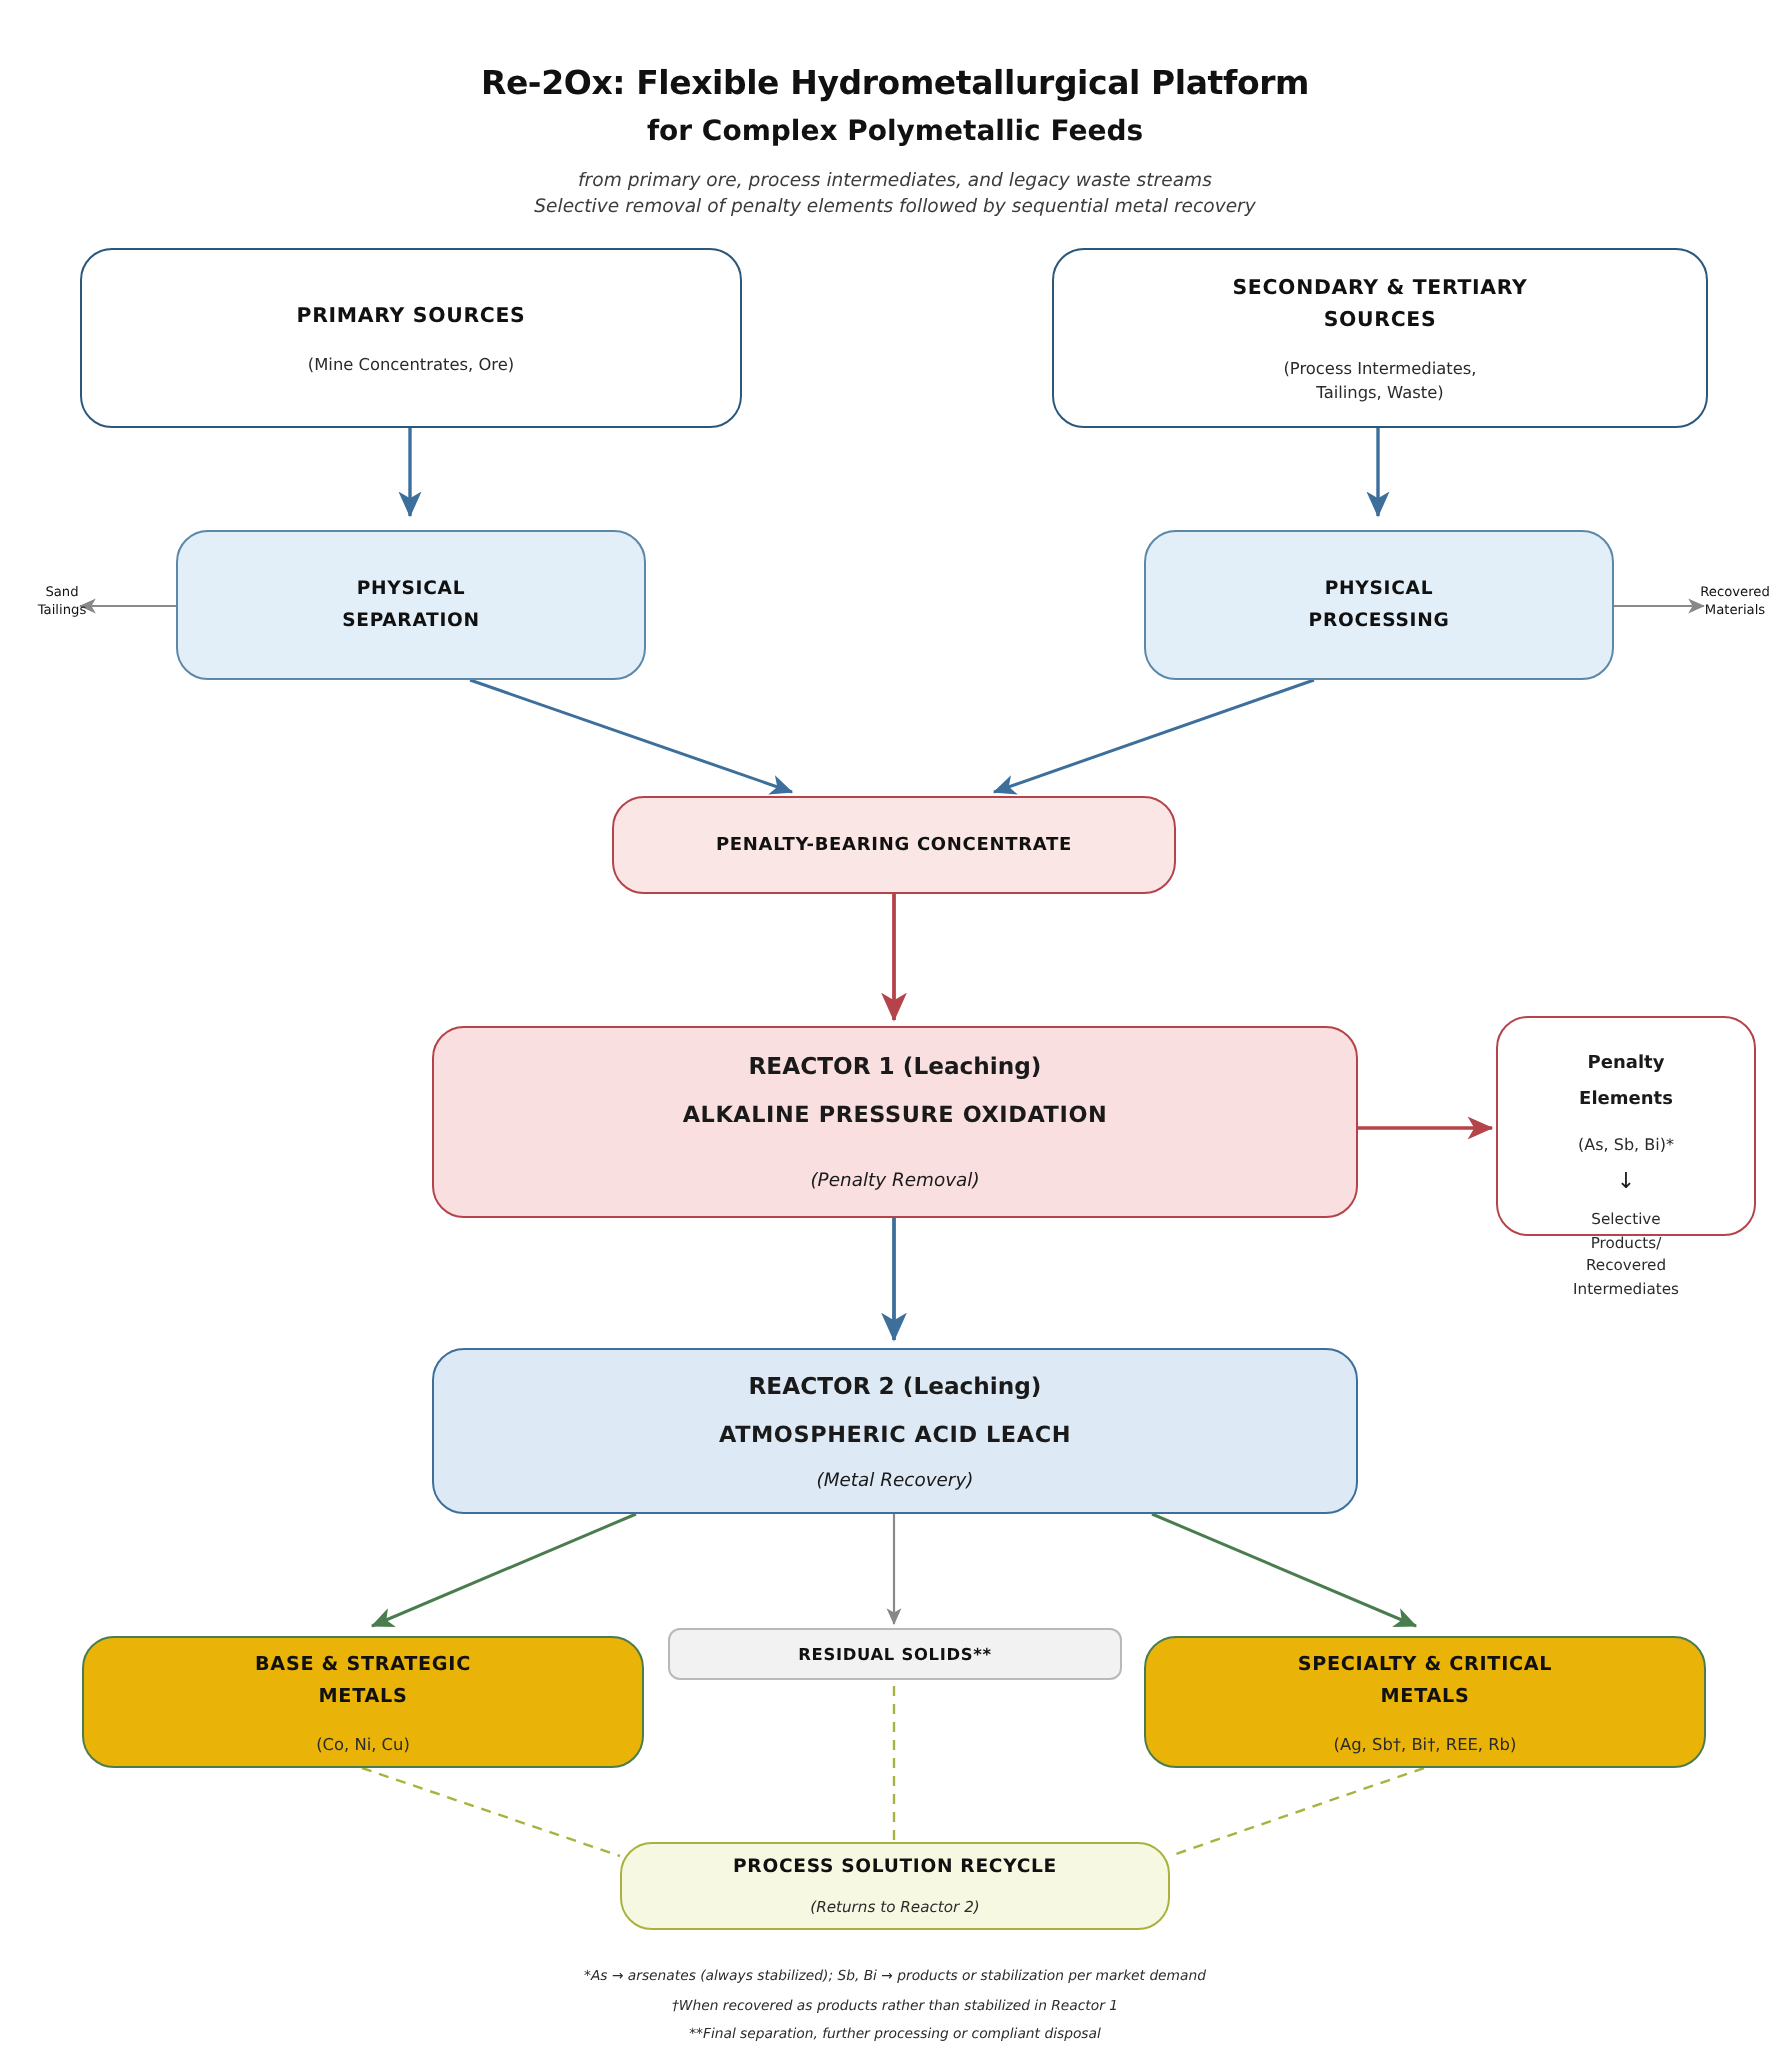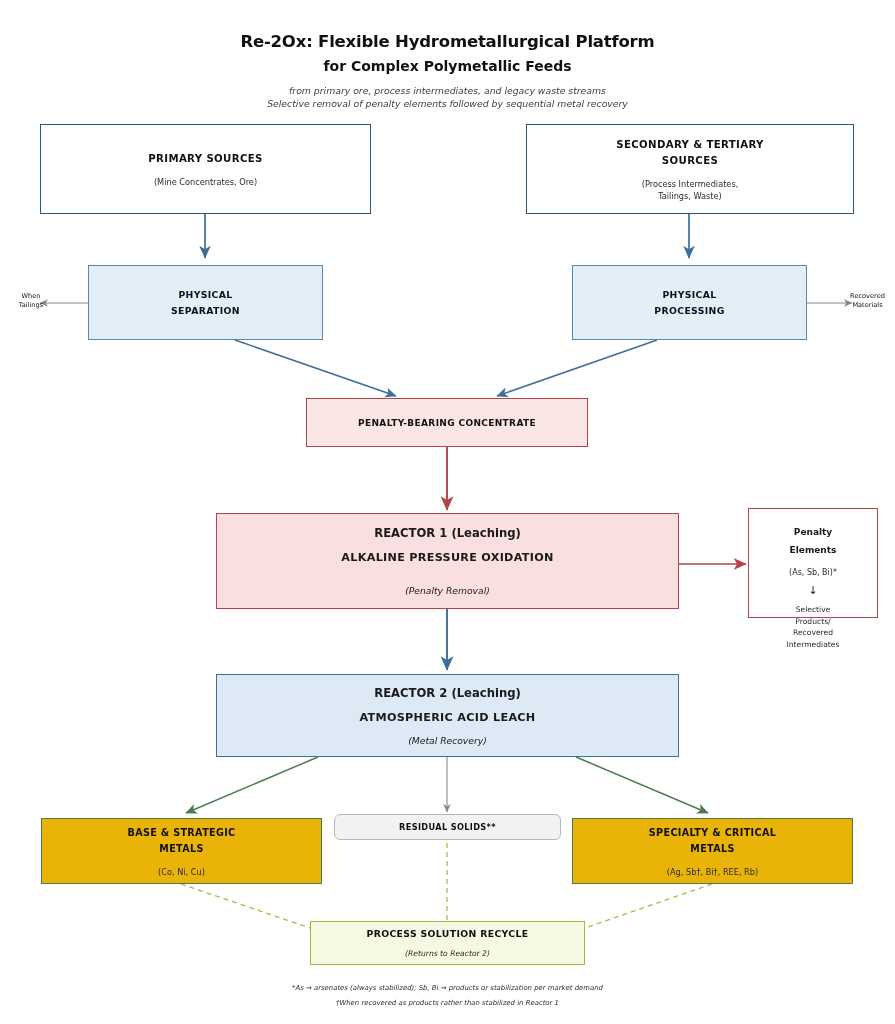--- a/index.html
+++ b/index.html
@@ -15,21 +15,21 @@
   svg#wires{position:absolute;left:0;top:0;width:895px;height:1024px;pointer-events:none;}
 
   .hdr{position:absolute;left:0;width:895px;text-align:center;}
   .t1{top:32px;font-size:16.5px;font-weight:bold;letter-spacing:-.2px;color:#111;}
   .t2{top:58px;font-size:14px;font-weight:bold;color:#111;}
   .sub{top:84px;font-size:9.3px;font-style:italic;color:#3c3c3c;line-height:13px;}
 
   .node{
     position:absolute;box-sizing:border-box;
     display:flex;flex-direction:column;align-items:center;justify-content:center;
-    border-radius:0;text-align:center;
+    border-radius:16px;text-align:center;
   }
   .ttl{font-weight:bold;letter-spacing:.35px;line-height:16px;}
   .sml{font-size:8.2px;font-weight:normal;letter-spacing:0;line-height:12px;color:#2b2b2b;margin-top:9px;}
   .ital{font-style:italic;font-weight:normal;letter-spacing:0;margin-top:7px;}
 
   .src{border:1.6px solid #2a587c;background:#ffffff;}
   .src .ttl{font-size:10.2px;color:#111;}
   .phys{border:1.3px solid #5b87a8;background:#e3eff8;}
   .phys .ttl{font-size:9.3px;color:#111;}
   .pen{border:1.4px solid #b5434a;background:#fbe6e6;}
@@ -127,21 +127,21 @@
     <div class="ttl">PHYSICAL</div>
     <div class="ttl">SEPARATION</div>
   </div>
 
   <div class="node phys" style="left:572px;top:265px;width:235px;height:75px;">
     <div class="ttl">PHYSICAL</div>
     <div class="ttl">PROCESSING</div>
   </div>
 
   <div class="edgelbl" style="left:6px;top:292px;width:50px;">
-    <div>When</div>
+    <div>Sand</div>
     <div>Tailings</div>
   </div>
   <div class="edgelbl" style="left:840px;top:292px;width:55px;">
     <div>Recovered</div>
     <div>Materials</div>
   </div>
 
   <div class="node pen" style="left:306px;top:398px;width:282px;height:49px;">
     <div class="ttl">PENALTY-BEARING CONCENTRATE</div>
   </div>
@@ -186,15 +186,16 @@
   </div>
 
   <div class="node recyc" style="left:310px;top:921px;width:275px;height:44px;">
     <div class="ttl">PROCESS SOLUTION RECYCLE</div>
     <div class="sml ital" style="margin-top:6px;font-size:7.6px;">(Returns to Reactor 2)</div>
   </div>
 
   <div class="notes" style="top:981px;">
     <div>*As → arsenates (always stabilized); Sb, Bi → products or stabilization per market demand</div>
     <div>†When recovered as products rather than stabilized in Reactor 1</div>
+    <div>**Final separation, further processing or compliant disposal</div>
   </div>
 
 </div>
 
 </body></html>

